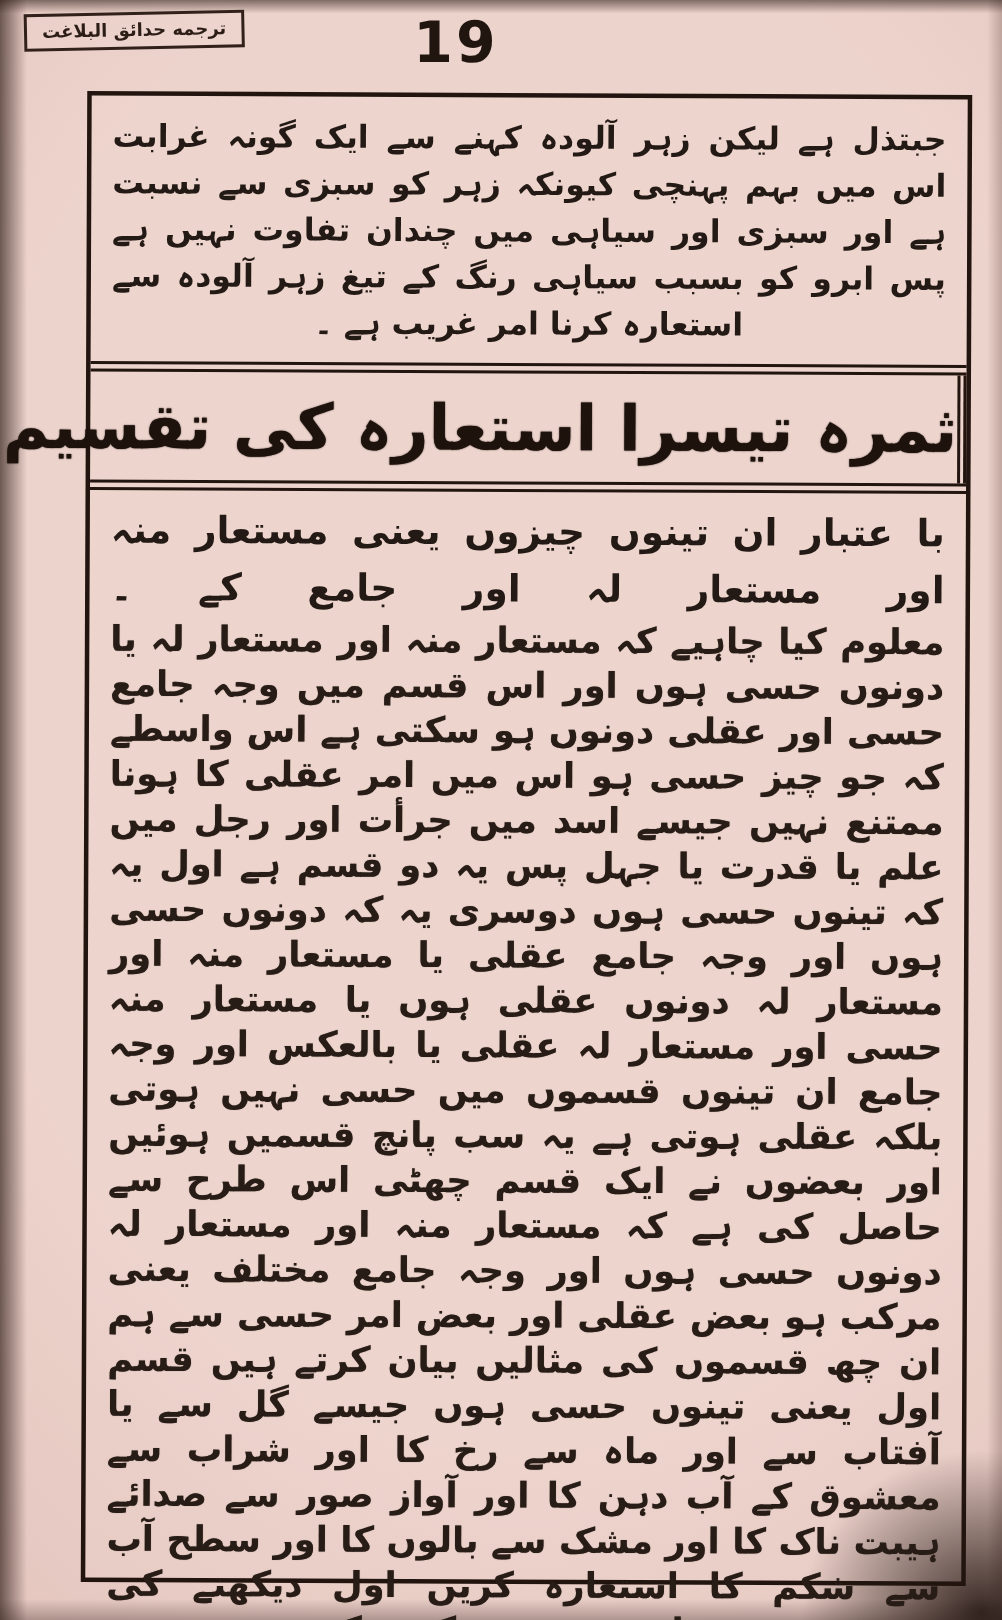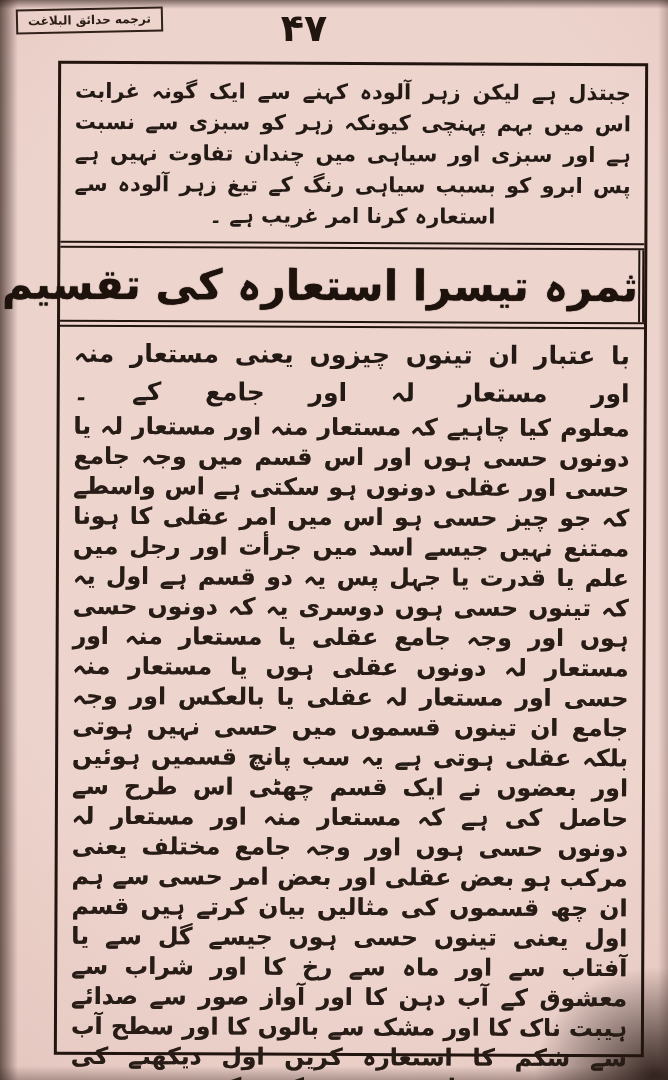--- a/index.html
+++ b/index.html
@@ -124,21 +124,21 @@
     text-shadow: 0 0 .5px rgba(35,22,16,.6);
   }
 </style>
 </head>
 <body>
 
 <div class="scan">
 
   <div class="book-label" dir="rtl" lang="ur">ترجمه حدائق البلاغت</div>
 
-  <div class="page-number" lang="ur">۴۷</div>
+  <div class="page-number" lang="ur">19</div>
 
   <div class="frame">
 
     <div class="intro" dir="rtl" lang="ur">جبتذل ہے لیکن زہر آلودہ کہنے سے ایک گونہ غرابت اس میں بہم پہنچی کیونکہ زہر کو سبزی سے نسبت ہے اور سبزی اور سیاہی میں چندان تفاوت نہیں ہے پس ابرو کو بسبب سیاہی رنگ کے تیغ زہر آلودہ سے استعارہ کرنا امر غریب ہے ۔</div>
 
     <div class="heading-row">
       <div class="heading-cell-side heading-cell-right"></div>
       <div class="heading-cell-main">
         <div class="heading-title" dir="rtl" lang="ur">ثمرہ تیسرا استعارہ کی تقسیم میں</div>
       </div>

